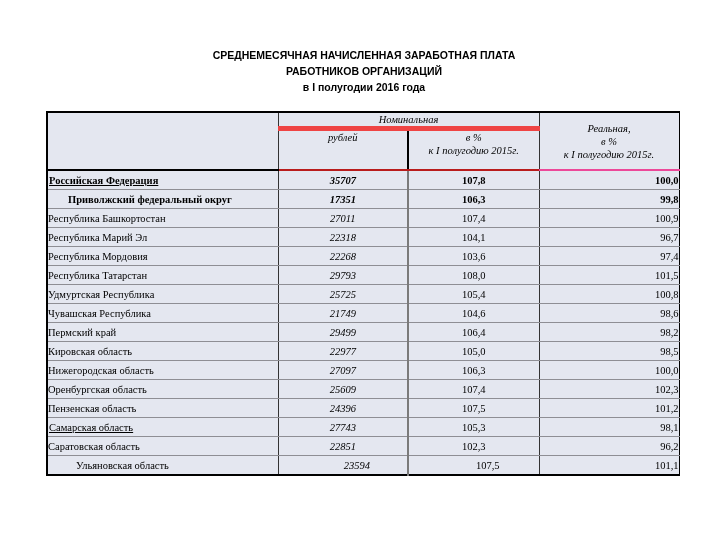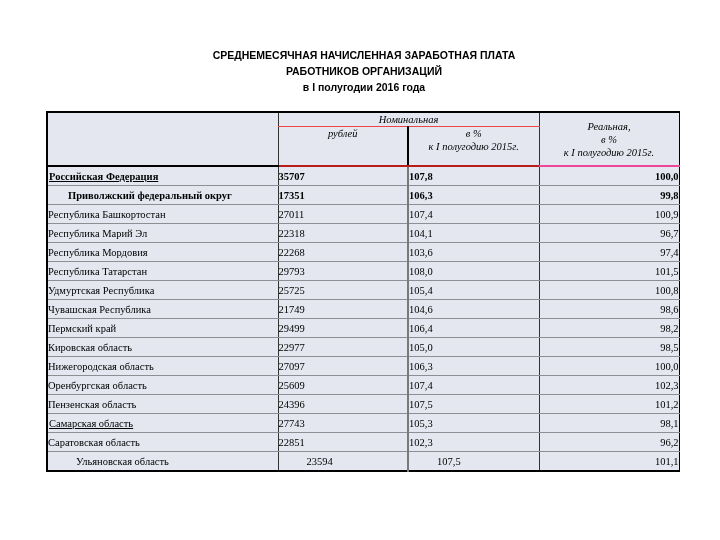--- a/index.html
+++ b/index.html
@@ -16,30 +16,30 @@
     border-collapse: collapse; background: #e4e7f0;
     border: 2px solid #000; border-right-width: 1.5px;
     table-layout: fixed;
   }
   table.wage td, table.wage th {
     padding: 0; font-weight: normal; font-size: 10.5px;
     border-left: 1px solid #333;
     overflow: hidden; white-space: nowrap;
   }
   th.h { font-style: italic; text-align: center; vertical-align: top; line-height: 13px; font-family: "Liberation Serif", serif; }
-  th.nom { height: 12px; border-bottom: 1px solid #ef4444; }
+  th.nom { height: 12px; border-bottom: 5px solid #ef4444; }
   th.sub { height: 38px; border-bottom: 2px solid #b91c1c; }
   th.real { vertical-align: middle; border-bottom: 2px solid #ec4899; padding-top: 2px; }
   th.blank { border-bottom: 2px solid #000; border-left: none; }
   tr.row td { height: 18px; border-bottom: 1.5px solid #8e8e94; }
   tr.row:last-child td { border-bottom: none; padding-left: 28px; }
   td.name { padding-left: 12px; text-align: left; border-left: none; }
   td.name.flush { padding-left: 1px; text-decoration: underline; }
-  td.num { text-align: left; padding-right: 12px; }
-  td.pct { padding-left: 22px; border-left: 2px solid #7a7a7a !important; }
+  td.num { text-align: center; padding-right: 12px; font-style: italic; }
+  td.pct { text-align: center; padding-left: 22px; border-left: 2px solid #7a7a7a !important; }
   td.real { text-align: right; padding-right: 54px; }
   tr.bold td { font-weight: bold; }
   tr.bold td.name.lvl2 { padding-left: 20px; }
   tr.row td.name { padding-top: 0; }
 </style>
 </head>
 <body>
 
 <div class="title">
   <div>СРЕДНЕМЕСЯЧНАЯ НАЧИСЛЕННАЯ ЗАРАБОТНАЯ ПЛАТА</div>

